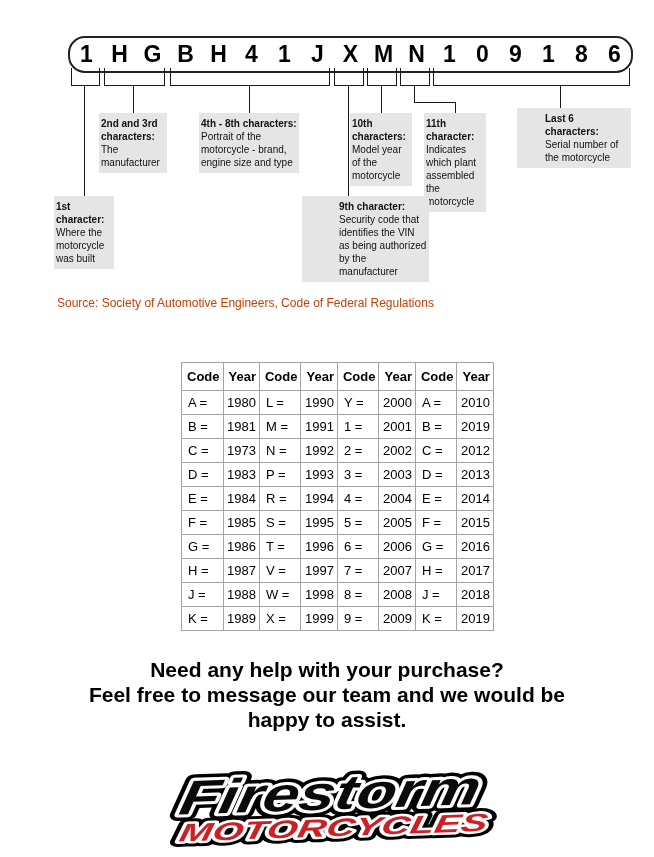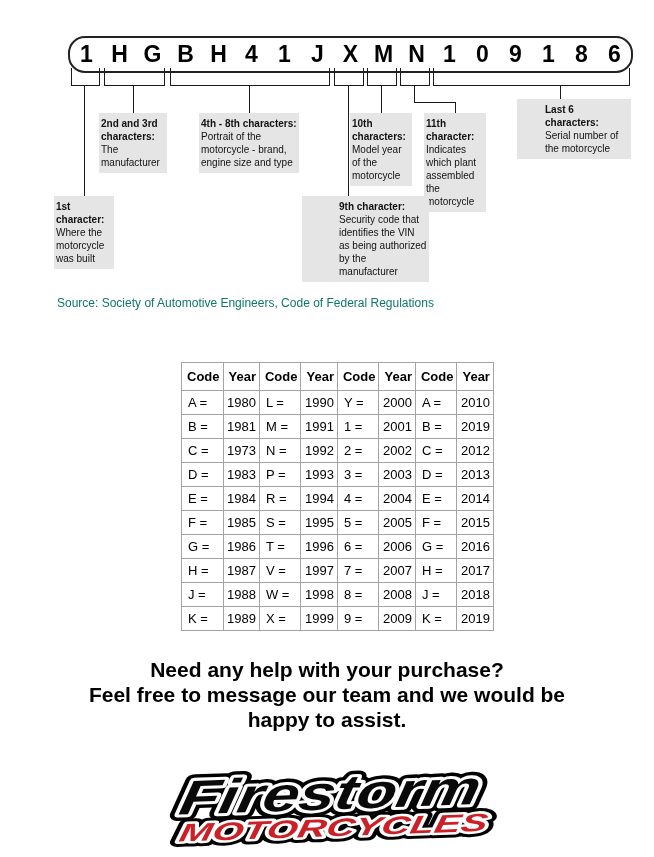--- a/index.html
+++ b/index.html
@@ -23,21 +23,21 @@
   }
   .vline { position:absolute; width:1px; background:#1a1a1a; }
   .hline { position:absolute; height:1px; background:#1a1a1a; }
   
   .label-box {
     position:absolute; background:#e5e5e5; color:#111;
     font-size:10px; line-height:13px; text-align:left; padding:4px 2px;
   }
   .label-box .hd { font-weight:bold; }
   
-  .source-note { position:absolute; left:57px; top:296px; font-size:12px; color:#0f766e; }
+  .source-note { position:absolute; left:57px; top:296px; font-size:12px; color:#c2410c; }
   
   table.year-table {
     position:absolute; left:181px; top:362px; border-collapse:collapse;
     font-size:13px; background:#fff;
   }
   table.year-table th, table.year-table td { border:1px solid #a3a3a3; }
   table.year-table th {
     font-weight:bold; text-align:left; padding:6px 3px 6px 5px;margin-left:40px;
   }
   table.year-table th:nth-child(odd), table.year-table td:nth-child(odd) { width:31px; }
@@ -106,21 +106,21 @@
     <div>Portrait of the motorcycle - brand, engine size and type</div>
   </div>
   <div class="label-box" style="left:350px; top:113px; width:58px;">
     <div class="hd">10th characters:</div>
     <div>Model year of the motorcycle</div>
   </div>
   <div class="label-box" style="left:424px; top:113px; width:58px;">
     <div class="hd">11th character:</div>
     <div>Indicates which plant assembled the motorcycle</div>
   </div>
-  <div class="label-box" style="left:517px; top:99px; width:84px;padding-left:28px;">
+  <div class="label-box" style="left:517px; top:108px; width:84px;padding-left:28px;">
     <div class="hd">Last 6 characters:</div>
     <div>Serial number of the motorcycle</div>
   </div>
 
   <div class="label-box" style="left:54px; top:196px; width:56px;">
     <div class="hd">1st character:</div>
     <div>Where the motorcycle was built</div>
   </div>
   <div class="label-box" style="left:302px; top:196px; width:88px;padding-left:37px;">
     <div class="hd">9th character:</div>

